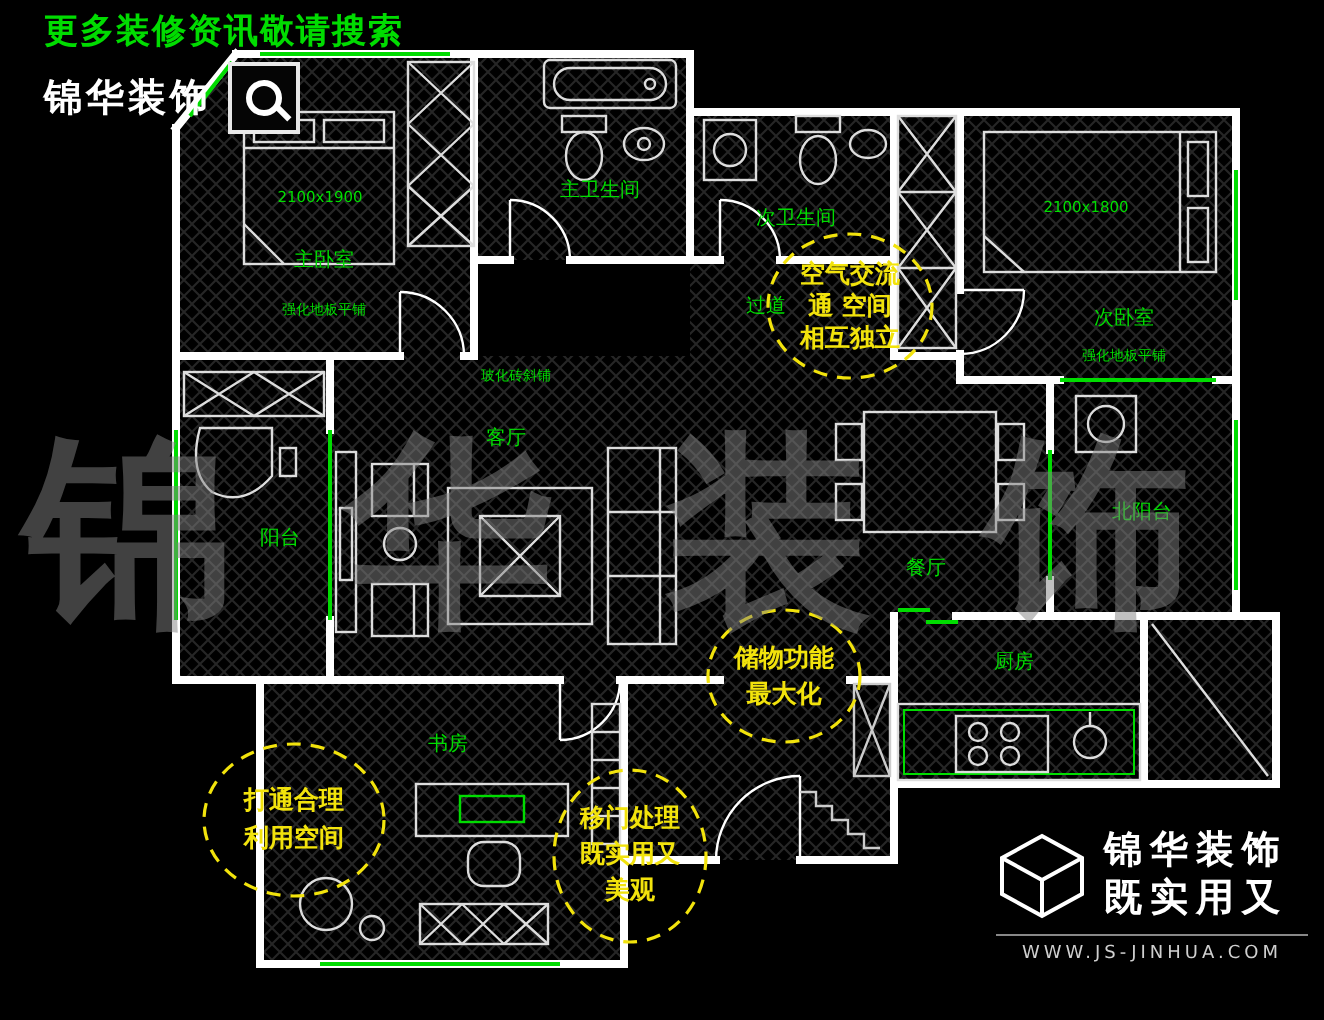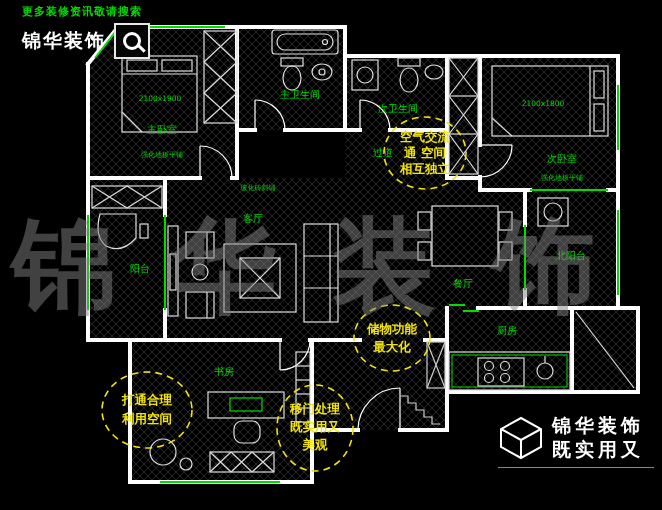--- a/index.html
+++ b/index.html
@@ -4,21 +4,21 @@
 <style>
   html,body{margin:0;padding:0;background:#000;}
   #stage{position:relative;width:662px;height:510px;background:#000;overflow:hidden;
          font-family:"DejaVu Sans",sans-serif;}
   svg text{font-family:"DejaVu Sans",sans-serif;}
   .lbl{fill:#00dc00;font-size:10px;text-anchor:middle;}
   .dim{fill:#00dc00;font-size:7.5px;text-anchor:middle;}
   .note{fill:#00dc00;font-size:7px;text-anchor:middle;}
   .ann{fill:#f2e30c;font-size:12.5px;font-weight:bold;text-anchor:middle;}
   .header{position:absolute;left:22px;top:4px;z-index:5;}
-  .tagline{color:#00dc00;font-size:11px;font-weight:bold;letter-spacing:1px;}
+  .tagline{color:#00dc00;font-size:17px;font-weight:bold;letter-spacing:1px;}
   .brandrow{display:flex;align-items:center;margin-top:4px;}
   .brandname{color:#fff;font-size:19px;font-weight:bold;letter-spacing:2px;}
   .searchbox{width:32px;height:32px;border:2px solid #e8e8e8;margin-left:8px;
              display:flex;align-items:center;justify-content:center;background:#050505;}
   .mag{width:12px;height:12px;border:3px solid #fff;border-radius:50%;position:relative;}
   .mag::after{content:'';position:absolute;width:9px;height:3px;background:#fff;
               transform:rotate(45deg);right:-8px;bottom:-3px;}
   .wm{position:absolute;left:12px;top:172px;width:645px;z-index:4;pointer-events:none;
       font-size:104px;font-weight:bold;line-height:1.1;white-space:nowrap;
       color:rgba(130,130,130,0.5);letter-spacing:10px;font-family:"DejaVu Serif",serif;margin-top:37px;}
@@ -334,15 +334,16 @@
       <svg class="cube" width="46" height="46" viewBox="0 0 46 46">
         <polygon points="23,3 43,14 43,32 23,43 3,32 3,14" fill="none" stroke="#ffffff" stroke-width="2"></polygon>
         <path d="M3,14 L23,25 L43,14 M23,25 L23,43" fill="none" stroke="#ffffff" stroke-width="2"></path>
       </svg>
       <div class="ftext">
         <div>锦华装饰</div>
         <div>既实用又</div>
       </div>
     </div>
     <div class="fline"></div>
+    <div class="furl">WWW.JS-JINHUA.COM</div>
   </div>
 
 </div>
 
 </body></html>

